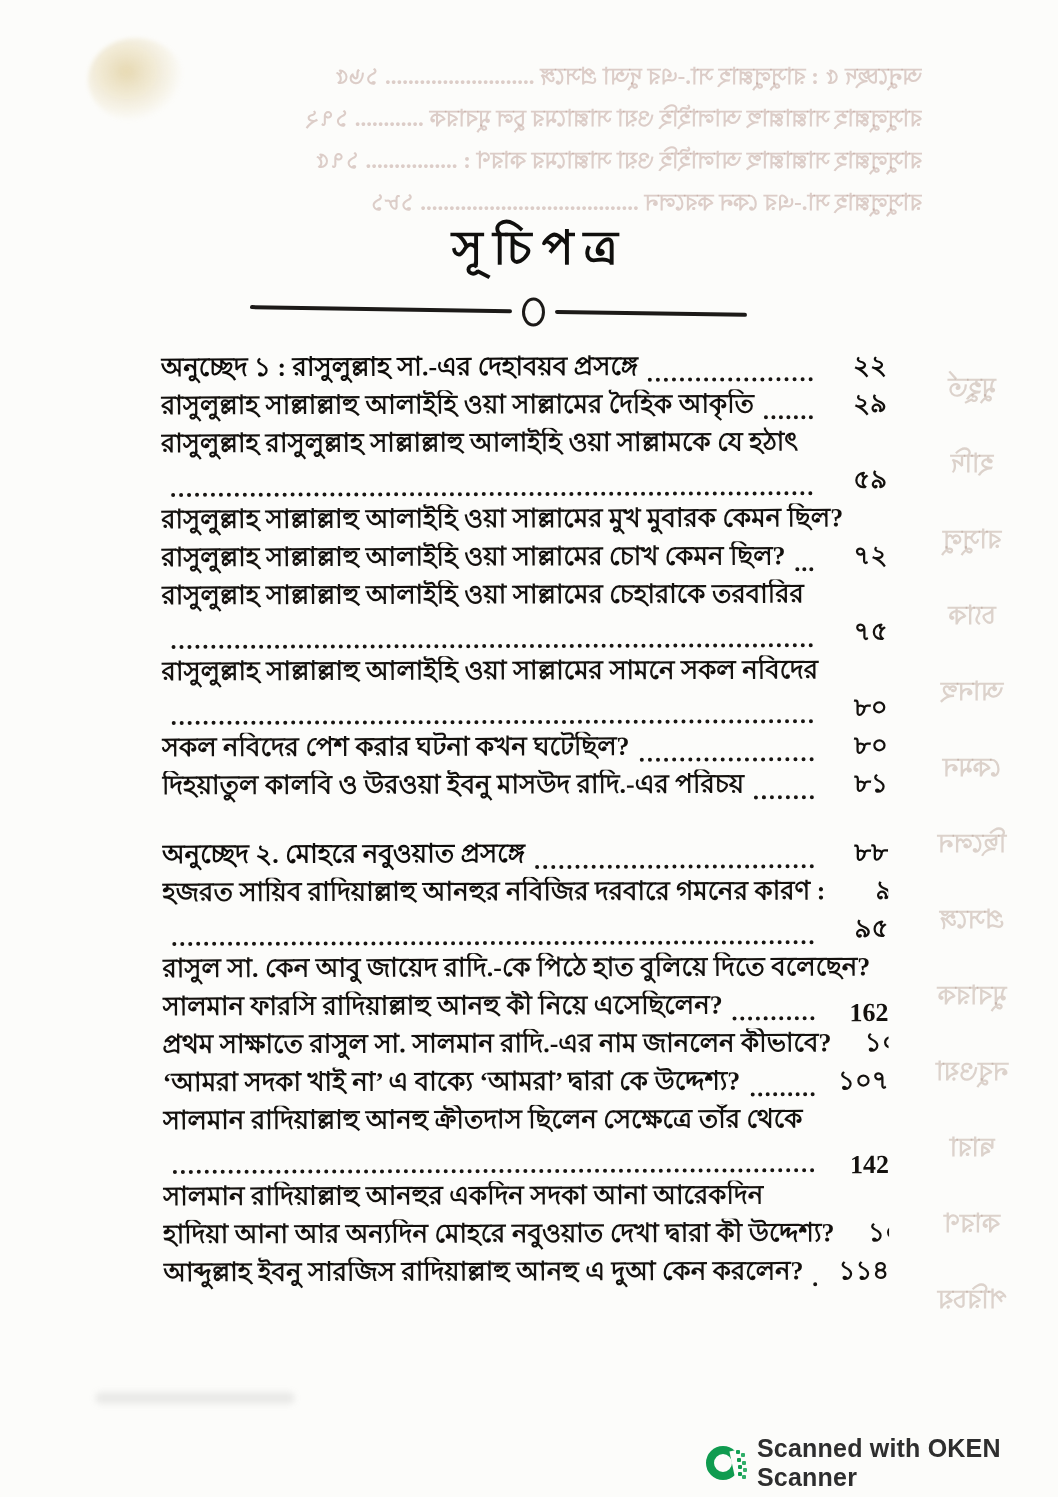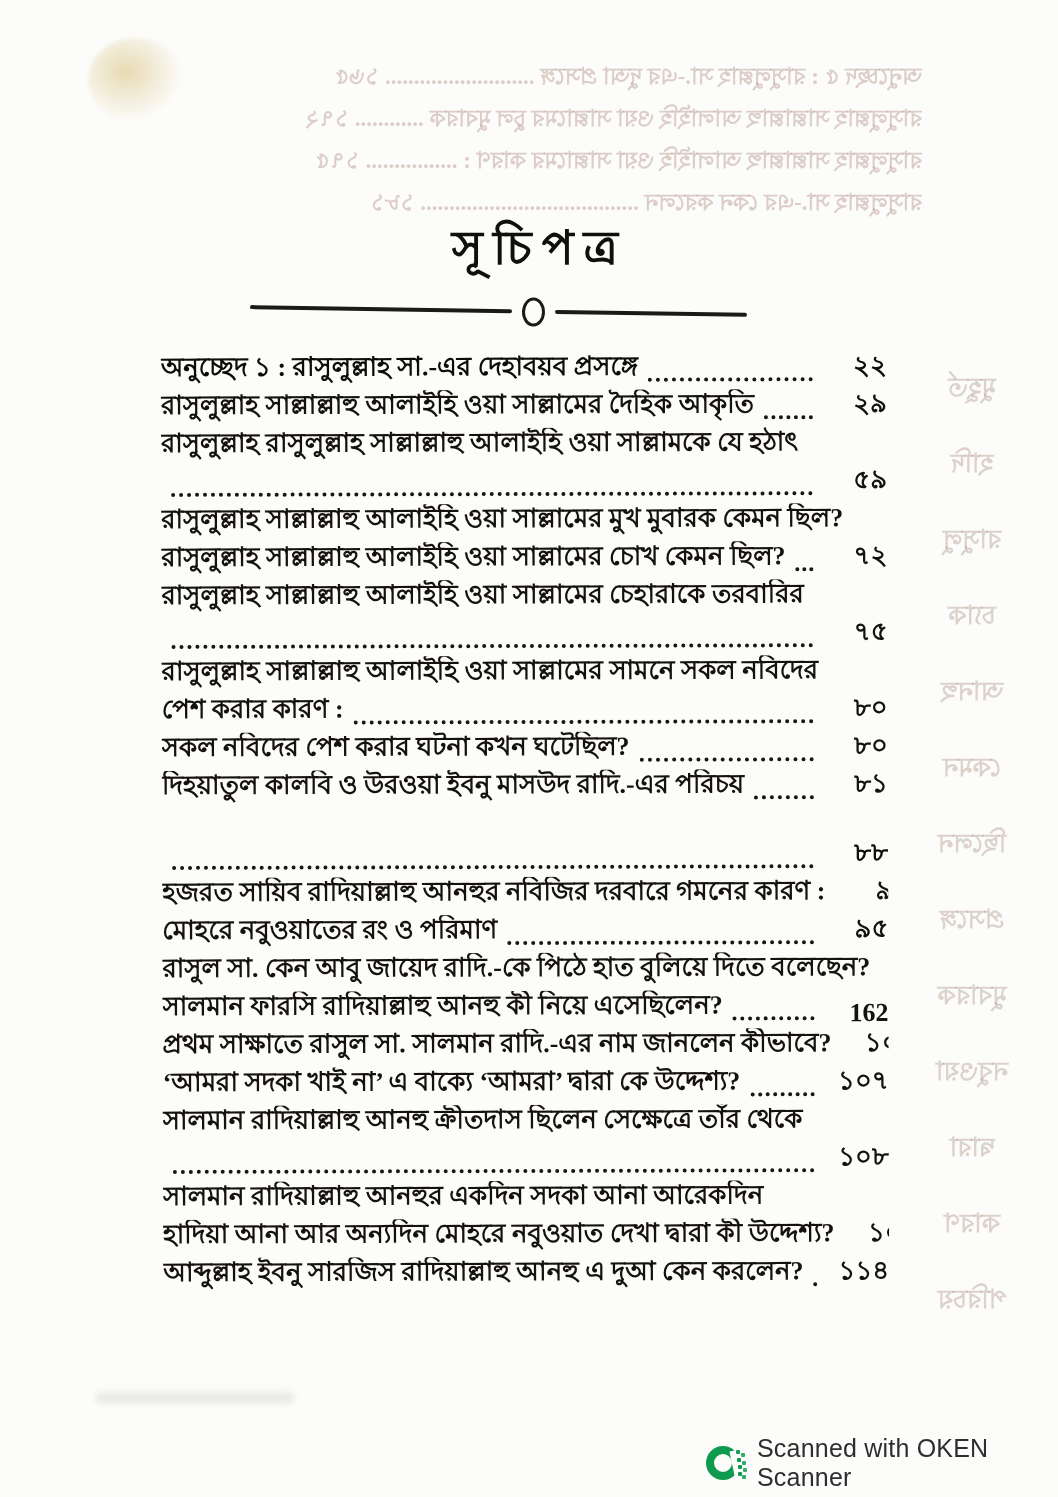--- a/index.html
+++ b/index.html
@@ -93,21 +93,21 @@
     box-shadow:
       5px 3px 0 0 #2fae68,
       1px 8px 0 0 #0f9b4f,
       6px 11px 0 0 #2fae68,
       2px 15px 0 0 #0f9b4f,
       7px 18px 0 0 #36b06c,
       2px 22px 0 0 #0f9b4f,
       6px 25px 0 0 #2fae68;
   }
   .footer .label{
-    font-size:25px;font-weight:400;color:#2e2e2e;letter-spacing:.2px;
+    font-size:25px;font-weight:700;color:#2e2e2e;letter-spacing:.2px;
   }
 </style>
 </head>
 <body>
 
 <div class="smudge-topleft"></div>
 <div class="smudge-bottom"></div>
 
 <div class="bleed-top">
 
@@ -189,52 +189,51 @@
         <span class="pg">৭৫</span>
       </div>
 
       <div class="row noleader nopage">
         <span class="t">রাসুলুল্লাহ সাল্লাল্লাহু আলাইহি ওয়া সাল্লামের সামনে সকল নবিদের</span>
         <span class="leader"></span>
         <span class="pg"></span>
       </div>
 
       <div class="row">
-        <span class="t">পেশ করার কারণ :</span>
         <span class="leader"></span>
         <span class="pg">৮০</span>
       </div>
 
       <div class="row">
         <span class="t">সকল নবিদের পেশ করার ঘটনা কখন ঘটেছিল?</span>
         <span class="leader"></span>
         <span class="pg">৮০</span>
       </div>
 
       <div class="row">
         <span class="t">দিহয়াতুল কালবি ও উরওয়া ইবনু মাসউদ রাদি.-এর পরিচয়</span>
         <span class="leader"></span>
         <span class="pg">৮১</span>
       </div>
     </div>
   <div class="toc-section">
 
       <div class="row head">
+        <span class="t">অনুচ্ছেদ ২. মোহরে নবুওয়াত প্রসঙ্গে</span>
         <span class="leader"></span>
         <span class="pg">৮৮</span>
       </div>
 
       <div class="row">
         <span class="t">হজরত সায়িব রাদিয়াল্লাহু আনহুর নবিজির দরবারে গমনের কারণ :</span>
         <span class="leader"></span>
         <span class="pg">৯৩</span>
       </div>
 
       <div class="row">
-        <span class="t">মোহরে নবুওয়াতের রং ও পরিমাণ</span>
         <span class="leader"></span>
         <span class="pg">৯৫</span>
       </div>
 
       <div class="row">
         <span class="t">রাসুল সা. কেন আবু জায়েদ রাদি.-কে পিঠে হাত বুলিয়ে দিতে বলেছেন?</span>
         <span class="leader"></span>
         <span class="pg">১০২</span>
       </div>
 
@@ -257,21 +256,21 @@
       </div>
 
       <div class="row noleader nopage">
         <span class="t">সালমান রাদিয়াল্লাহু আনহু ক্রীতদাস ছিলেন সেক্ষেত্রে তাঁর থেকে</span>
         <span class="leader"></span>
         <span class="pg"></span>
       </div>
 
       <div class="row">
         <span class="leader"></span>
-        <span class="pg">১০৮</span>
+        <span class="pg">142</span>
       </div>
 
       <div class="row noleader nopage">
         <span class="t">সালমান রাদিয়াল্লাহু আনহুর একদিন সদকা আনা আরেকদিন</span>
         <span class="leader"></span>
         <span class="pg"></span>
       </div>
 
       <div class="row">
         <span class="t">হাদিয়া আনা আর অন্যদিন মোহরে নবুওয়াত দেখা দ্বারা কী উদ্দেশ্য?</span>

